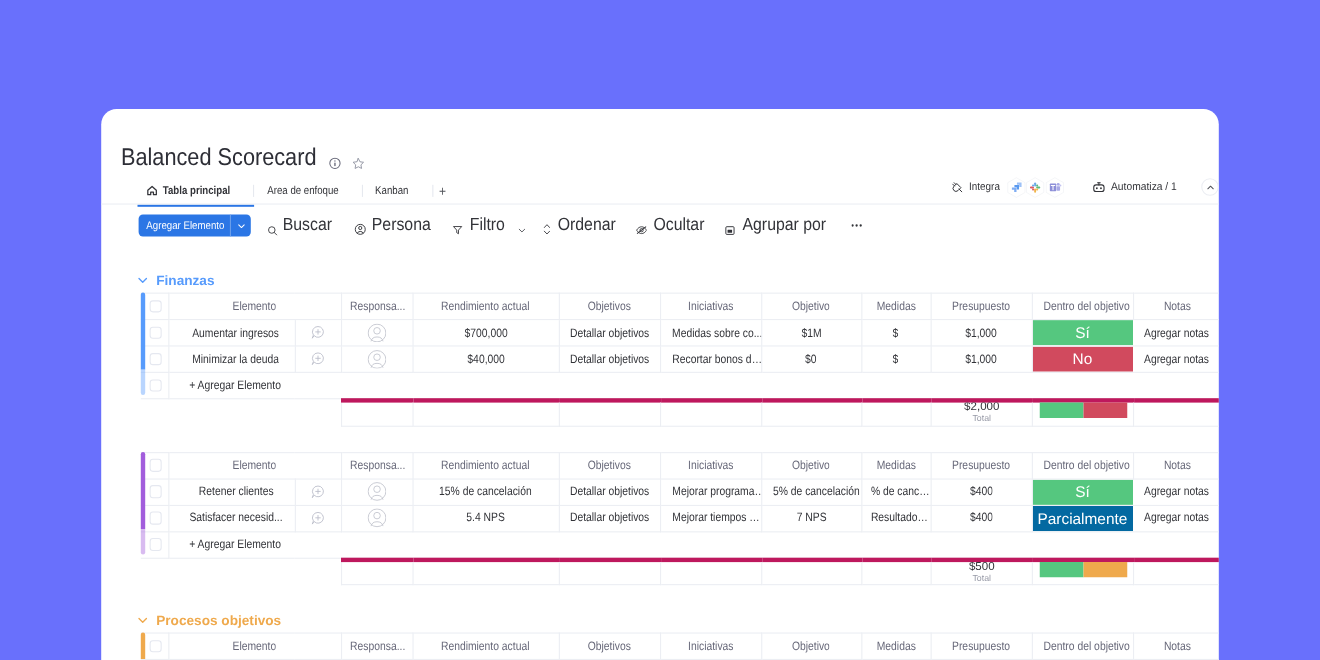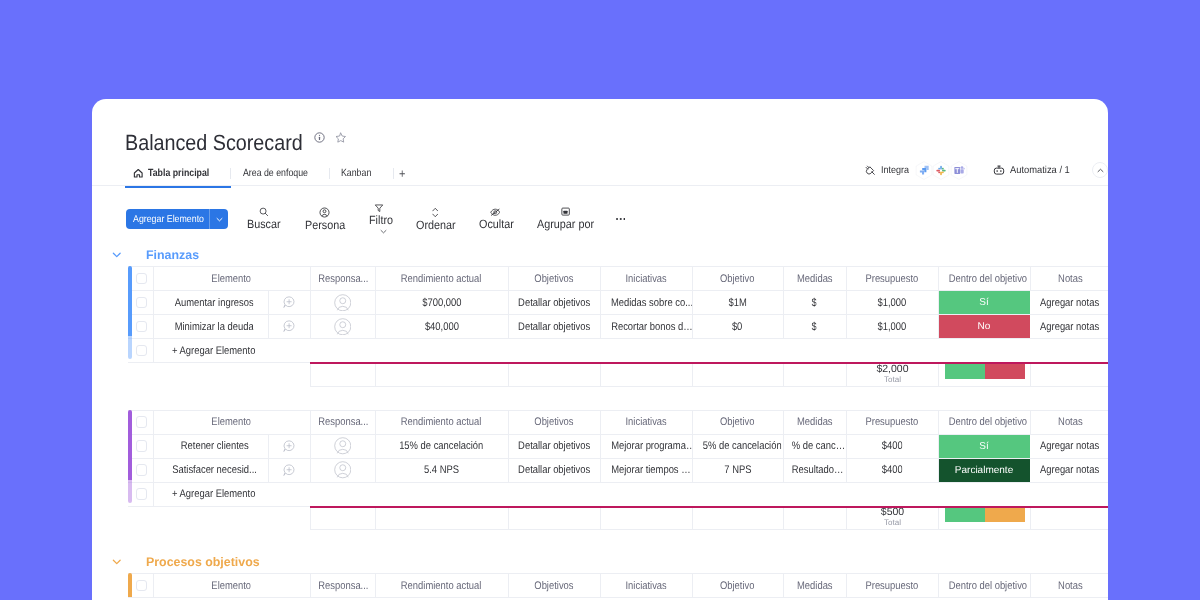--- a/index.html
+++ b/index.html
@@ -9,21 +9,21 @@
     font-family:"Liberation Sans", sans-serif;
     -webkit-font-smoothing:antialiased; text-rendering:geometricPrecision;
     color:#323338;
   }
   .card {
     position:absolute; left:92px; top:99px; width:1016px; height:501px;
     background:#fff; border-radius:14px 14px 0 0; overflow:hidden;
   }
 
   
-  .title-row { position:absolute; left:33px; top:33px; display:flex; align-items:flex-start; }
+  .title-row { position:absolute; left:18px; top:33px; display:flex; align-items:flex-end; }
   .board-title { font-size:22px; font-weight:400; color:#2d2e36; line-height:22px; display:inline-block; transform:scaleX(0.897); transform-origin:left center; width:176px; white-space:nowrap; }
   .title-icon { margin-left:13px; width:11px; height:11px; display:block; }
   .title-icon.star { margin-left:9.5px; width:11.5px; height:11.5px; }
 
   
   .tabs { position:absolute; left:41px; top:64px; height:21px; display:flex; align-items:center; }
   .tab { display:flex; align-items:center; font-size:10.4px; color:#323338; position:relative; height:21px; }
   .tab .tlbl { display:inline-block; transform:scaleX(0.845); transform-origin:left center; white-space:nowrap; }
   .tab.active { font-weight:700; padding:0 9px 0 0; }
   .tab.active .ic { margin-right:4.5px; }
@@ -39,54 +39,54 @@
   .hdr-btn { display:flex; align-items:center; font-size:10px; color:#323338; }
   .hdr-btn .hl { display:inline-block; transform:scaleX(0.90); transform-origin:left center; white-space:nowrap; margin-left:5px; width:29px; }
   .hdr-btn .hl2 { transform:scaleX(0.936); width:62px; margin-left:5.2px; }
   .hdr-btn.automate { margin-left:25.5px; }
   .integ-icons { display:flex; align-items:center; margin-left:4.5px; }
   .hexa { width:18px; height:19px; margin-left:-0.5px; display:block; }
   .hexa:first-child { margin-left:0; }
   .collapse-btn { width:16px; height:16px; border-radius:50%; border:1px solid #eceef3; display:flex; align-items:center; justify-content:center; margin-left:27px; background:#fff; position:relative; left:-7px; }
 
   
-  .toolbar { position:absolute; left:34px; top:110px; height:20px; display:flex; align-items:center; }
+  .toolbar { position:absolute; left:34px; top:96px; height:20px; display:flex; align-items:center; }
   .addbtn { height:20px; background:#2b76e5; border-radius:4px; display:flex; align-items:stretch; color:#fff; font-size:10px; overflow:hidden; }
   .addbtn .lbl { display:flex; align-items:center; width:83px; padding-left:6.5px; }
   .addbtn .lbl span { display:inline-block; transform:scaleX(0.881); transform-origin:left center; white-space:nowrap; }
   .addbtn .divider { width:1px; background:#6a9eea; }
   .addbtn .caret { display:flex; align-items:center; justify-content:center; width:18px; }
-  .tb-item { display:flex; align-items:center; font-size:12px; color:#323338;flex-direction:column; }
+  .tb-item { display:flex; align-items:flex-end; font-size:16px; color:#323338; }
   .tb-item .ic { display:block; flex:none; }
   .tb-item .tl { display:inline-block; transform:scaleX(0.9); transform-origin:left center; white-space:nowrap; }
 
   
   .board { position:absolute; left:0; top:147px; right:0; bottom:0; }
   .group { position:relative; margin-bottom:23px; }
-  .group-title { display:flex; align-items:center; gap:25px; font-size:12.4px; font-weight:700; padding-left:21px; height:17px; margin-bottom:3px; }
+  .group-title { display:flex; align-items:center; gap:8px; font-size:12.4px; font-weight:700; padding-left:34px; height:17px; margin-bottom:3px; }
   .chev { display:block; margin-left:-1.5px; }
   .gwrap { position:relative; margin-left:36px; }
   .gbar { position:absolute; left:0; top:0; width:4px; border-radius:2px 2px 0 0; z-index:2; }
   .gbar-light { opacity:0.42; height:23px; border-radius:0 0 2px 2px; }
   table.grid { border-collapse:collapse; table-layout:fixed; position:relative; margin-left:0; width:982px; }
   .grid td, .grid th { border-right:1px solid #eceef3; border-bottom:1px solid #eceef3; height:24px; padding:0 3px; font-weight:400; font-size:11px; color:#323338; text-align:center; vertical-align:middle; white-space:nowrap; overflow:hidden; }
   .grid th { color:#676879; font-weight:400; }
   .grid tr.hdr th { border-top:1px solid #eceef3; }
   .cb-cell { border-right:1px solid #eceef3; }
   .cbx { width:11.5px; height:11.5px; border:1px solid #e5e8f0; border-radius:3px; display:inline-block; vertical-align:middle; margin-left:2.5px; }
   .item-name { color:#323338; padding-left:11px !important; }
-  .status { color:#fff; font-size:10px; line-height:23px; height:23px; margin:0 -4px; }
+  .status { color:#fff; font-size:14px; line-height:23px; height:23px; margin:0 -4px; }
   .sc { padding:0 !important; border-right-color:transparent !important; }
   .muted { color:#323338;margin-top:11px; }
   .chat, .avatar { display:inline-block; vertical-align:middle; }
   .additem td { border-bottom:1px solid #eceef3; }
   .addcell { text-align:left !important; padding-left:18px !important; color:#676879; border-right:none !important; }
   .addcell .tx { transform-origin:left center; }
   table.grid.summary { margin-left:218px; margin-top:-1px; width:799px; }
-  .summary td { height:23px; border-bottom:1px solid #eceef3; border-top:2px solid #be185d; border-right:1px solid #eceef3; }
+  .summary td { height:23px; border-bottom:1px solid #eceef3; border-top:4px solid #be185d; border-right:1px solid #eceef3; }
   .summary td:first-child { border-left:1px solid #eceef3; }
   .total { line-height:1.0; position:relative; top:-1px; }
   .total b { font-weight:400; font-size:10.5px; display:block; line-height:11px; }
   .total s { text-decoration:none; font-size:8px; color:#9699a6; display:block; line-height:9px; }
   .bar { width:80px; height:16px; margin:0 auto; display:flex; overflow:hidden; position:relative; top:-4px; }
   .bar span { display:block; height:100%; }
   .tx { display:inline-block; transform:scaleX(0.855); transform-origin:center; max-width:116%; overflow:hidden; text-overflow:ellipsis; white-space:nowrap; vertical-align:middle; }
 </style>
 </head>
 <body>
@@ -476,21 +476,21 @@
                 <path d="M3.8 18.6 a6.3 5.5 0 0 1 12.4 0" fill="none" stroke="#c5c7d0" stroke-width="0.95"></path>
               </svg>
             </td>
             <td><span class="tx">5.4 NPS</span></td>
             <td><span class="tx">Detallar objetivos</span></td>
             <td><span class="tx">Mejorar tiempos de...</span></td>
             <td><span class="tx">7 NPS</span></td>
             <td><span class="tx">Resultados ...</span></td>
             <td><span class="tx">$400</span></td>
             <td class="sc">
-                  <div class="status" style="background:#14532d">Parcialmente</div>
+                  <div class="status" style="background:#0369a1">Parcialmente</div>
                 </td>
             <td class="muted"><span class="tx">Agregar notas</span></td>
           </tr>
           <tr class="additem">
             <td class="cb-cell"><span class="cbx"></span></td>
             <td colspan="11" class="addcell"><span class="tx">+ Agregar Elemento</span></td>
           </tr>
         </tbody>
           </table>
       </div>

